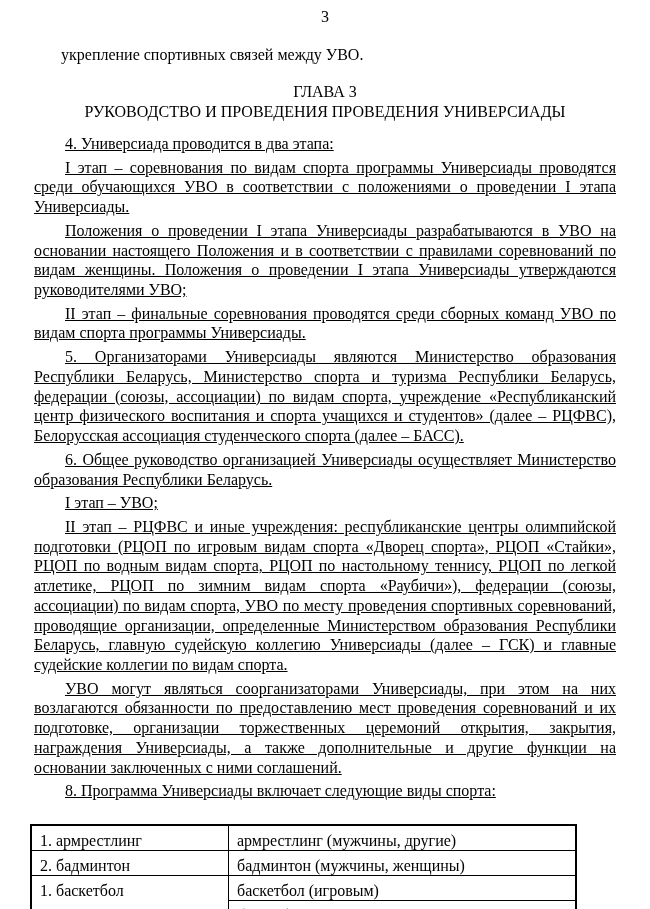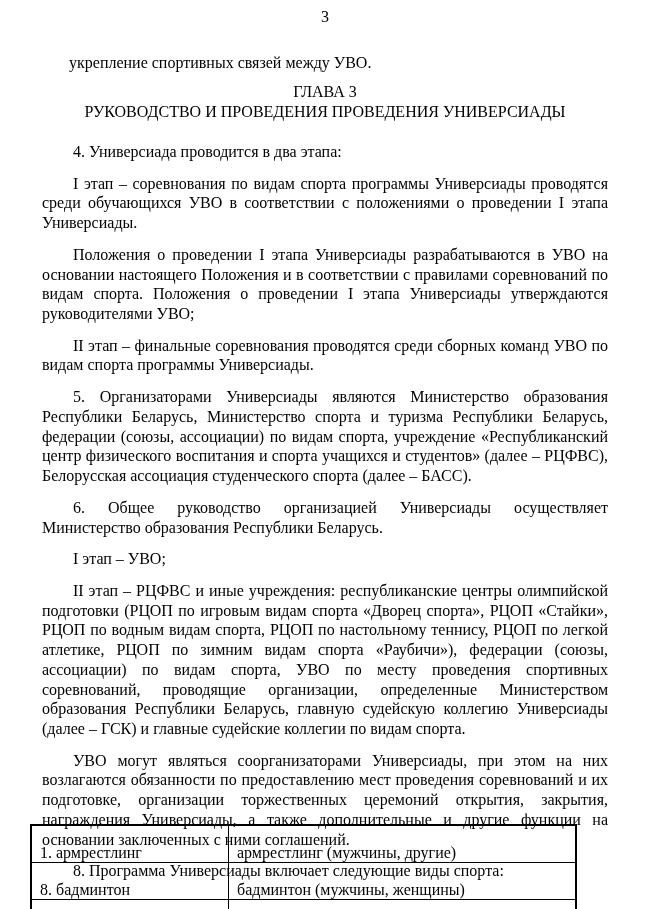--- a/index.html
+++ b/index.html
@@ -28,21 +28,21 @@
     width: 650px;
     text-align: center;
     font-size: 16px;
     line-height: 19.7px;
   }
   .intro {
     position: absolute;
     top: 45px;
     left: 30px;
     width: 590px;
-    margin: 8px;
+    margin: 0;
     font-size: 16px;
     line-height: 19.7px;
     text-indent: 31px;
   }
   .chapter {
     position: absolute;
     top: 82px;
     left: 30px;
     width: 590px;
     text-align: center;
@@ -52,39 +52,40 @@
   .body-text {
     position: absolute;
     top: 130px;
     left: 30px;
     width: 590px;
     font-size: 16px;
     line-height: 19.72px;
     text-align: justify;
   }
   .body-text p {
-    margin: 12px;
+    margin: 4px;
     padding: 0;
     text-indent: 31px;
+    text-decoration: underline;
   }
   table.sports-table {
     position: absolute;
     top: 824px;
     left: 30px;
     width: 547px;
     border-collapse: collapse;
     table-layout: fixed;
     border: 2px solid #000000;
   }
   table.sports-table td {
     border: 1px solid #000000;
     font-size: 16px;
     line-height: 19px;
     height: 19px;
-    padding: 17px 8px 0 8px;
+    padding: 5px 8px 0 8px;
     vertical-align: top;
     white-space: nowrap;
     overflow: hidden;
   }
   td.col-sport { width: 180px; }
   td.col-event { }
 </style>
 </head>
 <body>
 
@@ -95,38 +96,38 @@
   <p class="intro">укрепление спортивных связей между УВО.</p>
 
   <div class="chapter">
     <div>ГЛАВА 3</div>
     <div>РУКОВОДСТВО И ПРОВЕДЕНИЯ ПРОВЕДЕНИЯ УНИВЕРСИАДЫ</div>
   </div>
 
   <div class="body-text">
       <p>4. Универсиада проводится в два этапа:</p>
       <p>I этап – соревнования по видам спорта программы Универсиады проводятся среди обучающихся УВО в соответствии с положениями о проведении I этапа Универсиады.</p>
-      <p>Положения о проведении I этапа Универсиады разрабатываются в УВО на основании настоящего Положения и в соответствии с правилами соревнований по видам спорта. Положения о проведении I этапа Универсиады утверждаются руководителями УВО;</p>
+      <p>Положения о проведении I этапа Универсиады разрабатываются в УВО на основании настоящего Положения и в соответствии с правилами соревнований по видам женщины. Положения о проведении I этапа Универсиады утверждаются руководителями УВО;</p>
       <p>II этап – финальные соревнования проводятся среди сборных команд УВО по видам спорта программы Универсиады.</p>
       <p>5. Организаторами Универсиады являются Министерство образования Республики Беларусь, Министерство спорта и туризма Республики Беларусь, федерации (союзы, ассоциации) по видам спорта, учреждение «Республиканский центр физического воспитания и спорта учащихся и студентов» (далее – РЦФВС), Белорусская ассоциация студенческого спорта (далее – БАСС).</p>
       <p>6. Общее руководство организацией Универсиады осуществляет Министерство образования Республики Беларусь.</p>
       <p>I этап – УВО;</p>
       <p>II этап – РЦФВС и иные учреждения: республиканские центры олимпийской подготовки (РЦОП по игровым видам спорта «Дворец спорта», РЦОП «Стайки», РЦОП по водным видам спорта, РЦОП по настольному теннису, РЦОП по легкой атлетике, РЦОП по зимним видам спорта «Раубичи»), федерации (союзы, ассоциации) по видам спорта, УВО по месту проведения спортивных соревнований, проводящие организации, определенные Министерством образования Республики Беларусь, главную судейскую коллегию Универсиады (далее – ГСК) и главные судейские коллегии по видам спорта.</p>
       <p>УВО могут являться соорганизаторами Универсиады, при этом на них возлагаются обязанности по предоставлению мест проведения соревнований и их подготовке, организации торжественных церемоний открытия, закрытия, награждения Универсиады, а также дополнительные и другие функции на основании заключенных с ними соглашений.</p>
       <p>8. Программа Универсиады включает следующие виды спорта:</p>
     </div>
 
   <table class="sports-table">
     <tbody>
         <tr>
           <td class="col-sport" rowspan="1">1. армрестлинг</td>
           <td class="col-event">армрестлинг (мужчины, другие)</td>
         </tr>
         <tr>
-          <td class="col-sport" rowspan="1">8. бадминтон</td>
+          <td class="col-sport" rowspan="1">2. бадминтон</td>
           <td class="col-event">бадминтон (мужчины, женщины)</td>
         </tr>
         <tr>
           <td class="col-sport" rowspan="2">1. баскетбол</td>
           <td class="col-event">баскетбол (игровым)</td>
         </tr>
         <tr>
           <td class="col-event">баскетбол (женщины)</td>
         </tr>
       </tbody>

